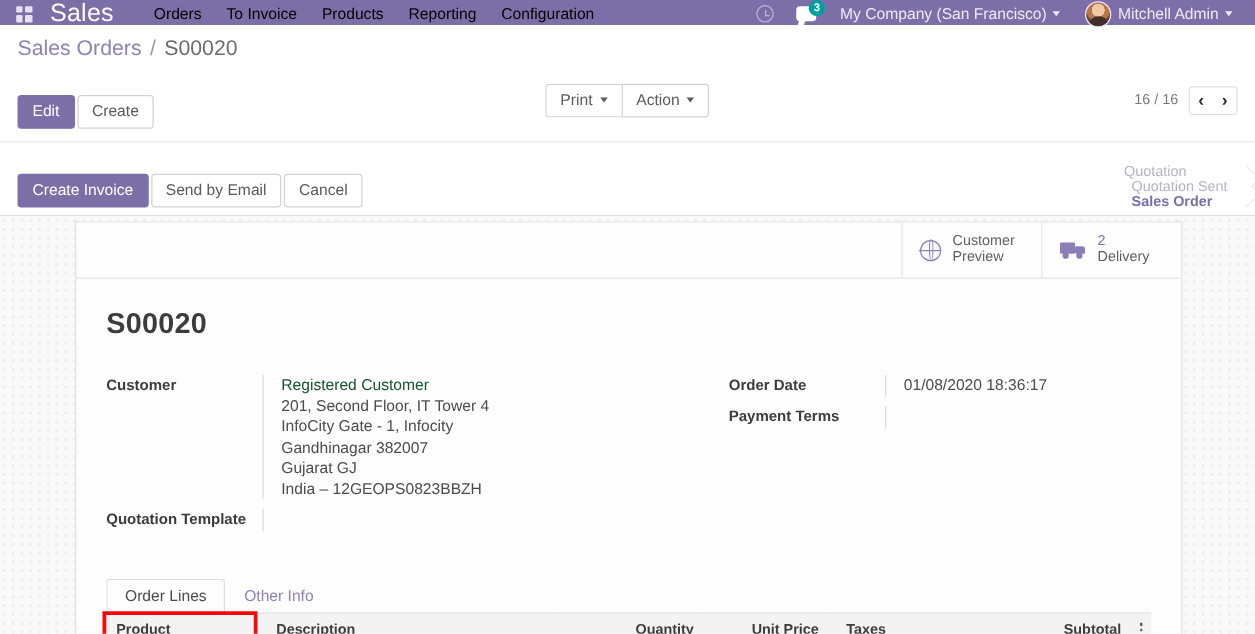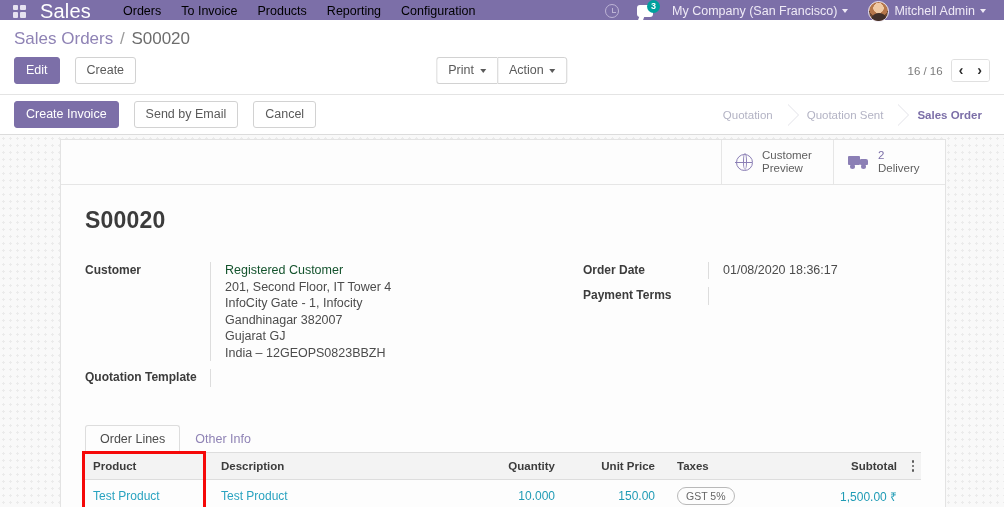--- a/index.html
+++ b/index.html
@@ -195,21 +195,21 @@
     color: #5a5a5a;
     cursor: pointer;
     line-height: 17px;
     white-space: nowrap;
   }
   .btn-primary {
     background: #7c6fa8;
     border-color: #7c6fa8;
     color: #ffffff;
   }
-  .btn-group { display: flex; gap: 15px; }
+  .btn-group { display: flex; gap: 2px; margin-top: 19px; }
 
   .cp-mid {
     position: absolute;
     left: 50%;
     transform: translateX(-50%);
     display: flex;
     gap: 0;
   }
   .cp-mid .btn { display: flex; align-items: center; gap: 6px; }
 
@@ -248,20 +248,21 @@
     padding: 6px 0 6px 14px;
     border-bottom: 1px solid #dcdcdc;
     position: relative;
   }
   .statusbar {
     margin-left: auto;
     display: flex;
     align-items: stretch;
     height: 22px;
     padding-right: 8px;
+    flex-direction: column;
   }
   .stat-step {
     position: relative;
     display: flex;
     align-items: center;
     padding: 0 14px 0 20px;
     font-size: 11.5px;
     color: #b3b3c4;
     background: #ffffff;
     cursor: pointer;

